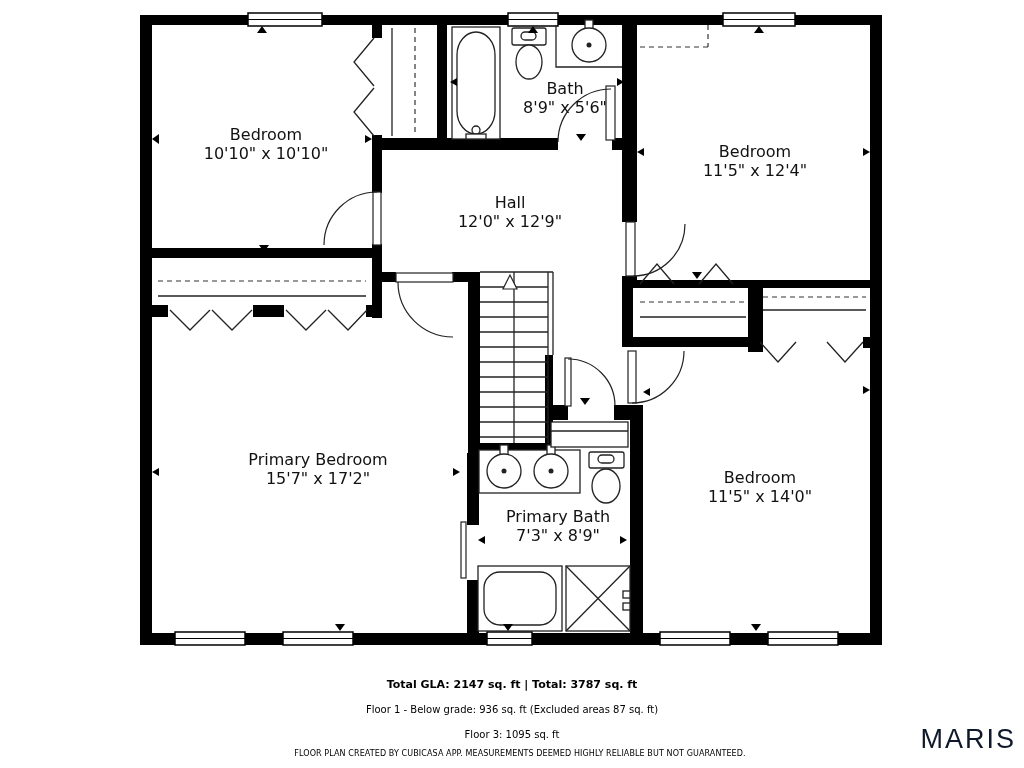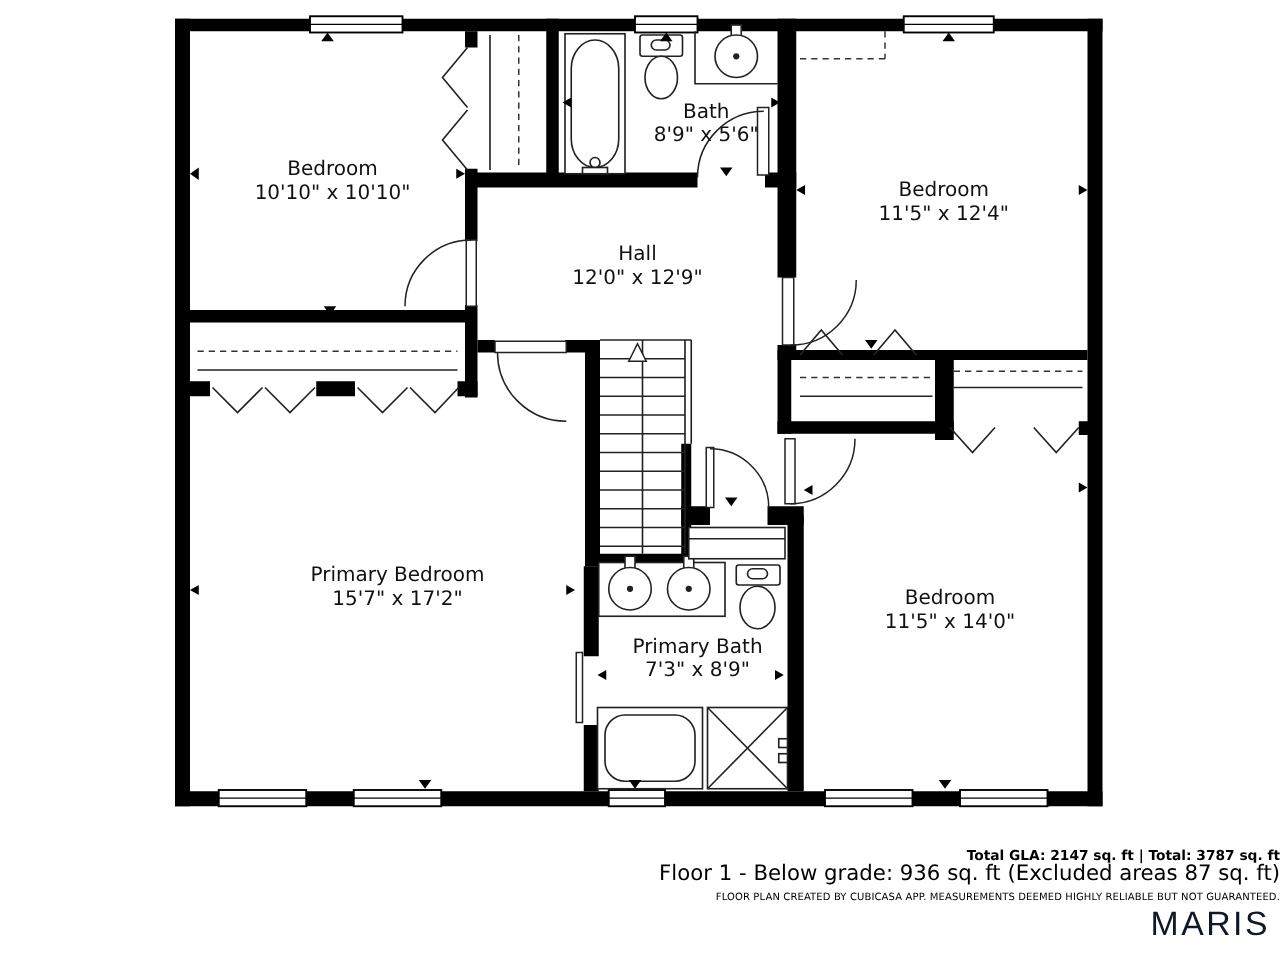--- a/index.html
+++ b/index.html
@@ -10,23 +10,23 @@
   .thin{stroke:#222;stroke-width:1.3;fill:none;}
   .dash{stroke:#333;stroke-width:1.2;fill:none;stroke-dasharray:5 4;}
   .leaf{fill:#fff;stroke:#222;stroke-width:1.2;}
   .arc{fill:none;stroke:#222;stroke-width:1.2;}
   .fix{fill:#fff;stroke:#222;stroke-width:1.3;}
   .mark{fill:#000;stroke:none;}
   .win{fill:#fff;stroke:#000;stroke-width:1.5;}
   .winline{stroke:#000;stroke-width:1;}
   .room-name{font-size:16px;fill:#111;text-anchor:middle;}
   .room-dims{font-size:16px;fill:#111;text-anchor:middle;}
-  .footer{position:absolute;left:0;right:0;top:678px;text-align:right;color:#000;}
+  .footer{position:absolute;left:0;right:0;top:678px;text-align:center;color:#000;}
   .footer-total{font-size:11px;font-weight:bold;line-height:14px;}
-  .footer-line{font-size:17px;line-height:14px;}
+  .footer-line{font-size:10px;line-height:14px;margin-top:11px;}
   .footer-disclaimer{font-size:8px;line-height:10px;margin-top:7px;letter-spacing:.1px;padding-left:16px;}
   .maris{position:absolute;right:8px;top:724px;font-family:"Liberation Sans",sans-serif;
          font-size:27px;font-weight:300;letter-spacing:2px;color:#0f172a;}
 </style>
 </head>
 <body>
 
 <div class="page">
 
 <svg width="1024" height="768" viewBox="0 0 1024 768">
@@ -253,18 +253,19 @@
     <text class="room-dims" x="558" y="541">7'3" x 8'9"</text>
 
     <text class="room-name" x="760" y="483">Bedroom</text>
     <text class="room-dims" x="760" y="502">11'5" x 14'0"</text>
   </g>
 </svg>
 
   <div class="footer">
     <div class="footer-total">Total GLA: 2147 sq. ft | Total: 3787 sq. ft</div>
     <div class="footer-line">Floor 1 - Below grade: 936 sq. ft (Excluded areas 87 sq. ft)</div>
+    <div class="footer-line">Floor 3: 1095 sq. ft</div>
     <div class="footer-disclaimer">FLOOR PLAN CREATED BY CUBICASA APP. MEASUREMENTS DEEMED HIGHLY RELIABLE BUT NOT GUARANTEED.</div>
   </div>
 
   <div class="maris">MARIS</div>
 
 </div>
 
 </body></html>

